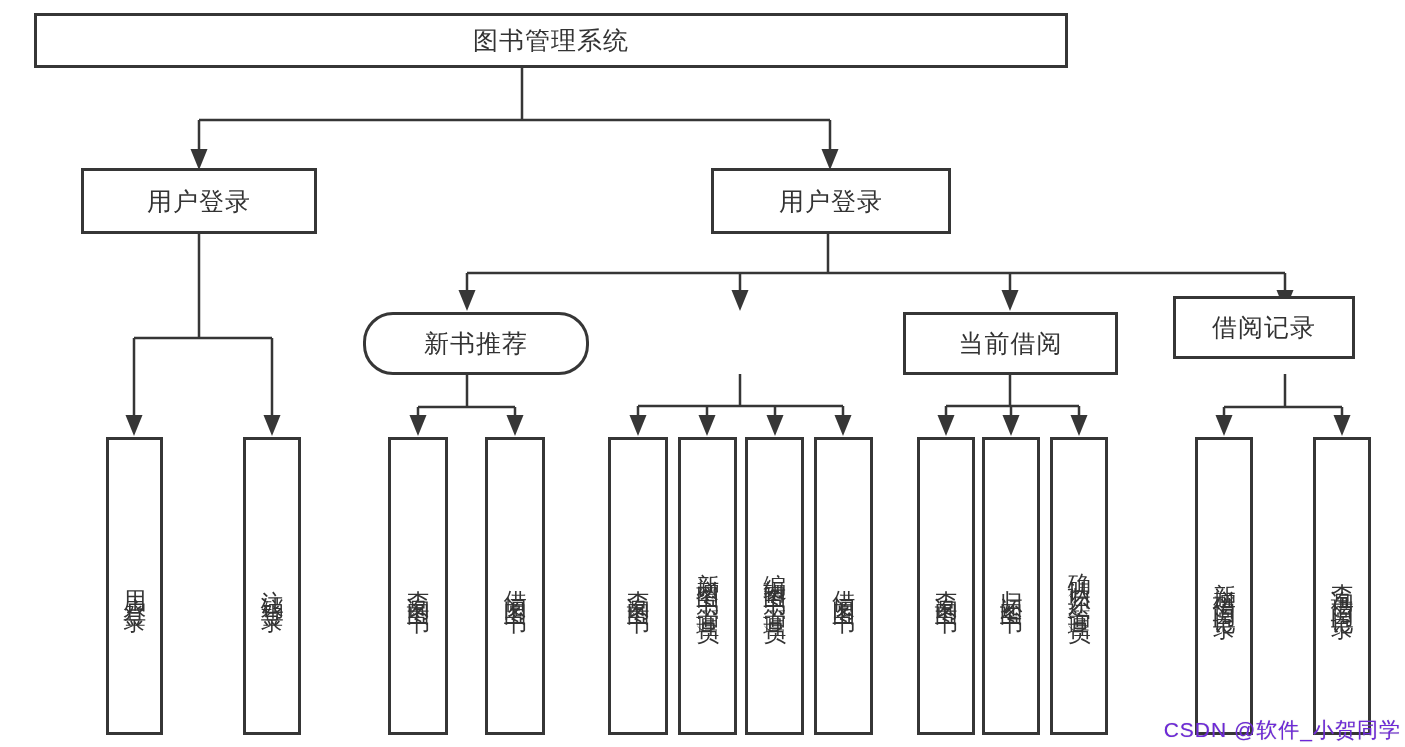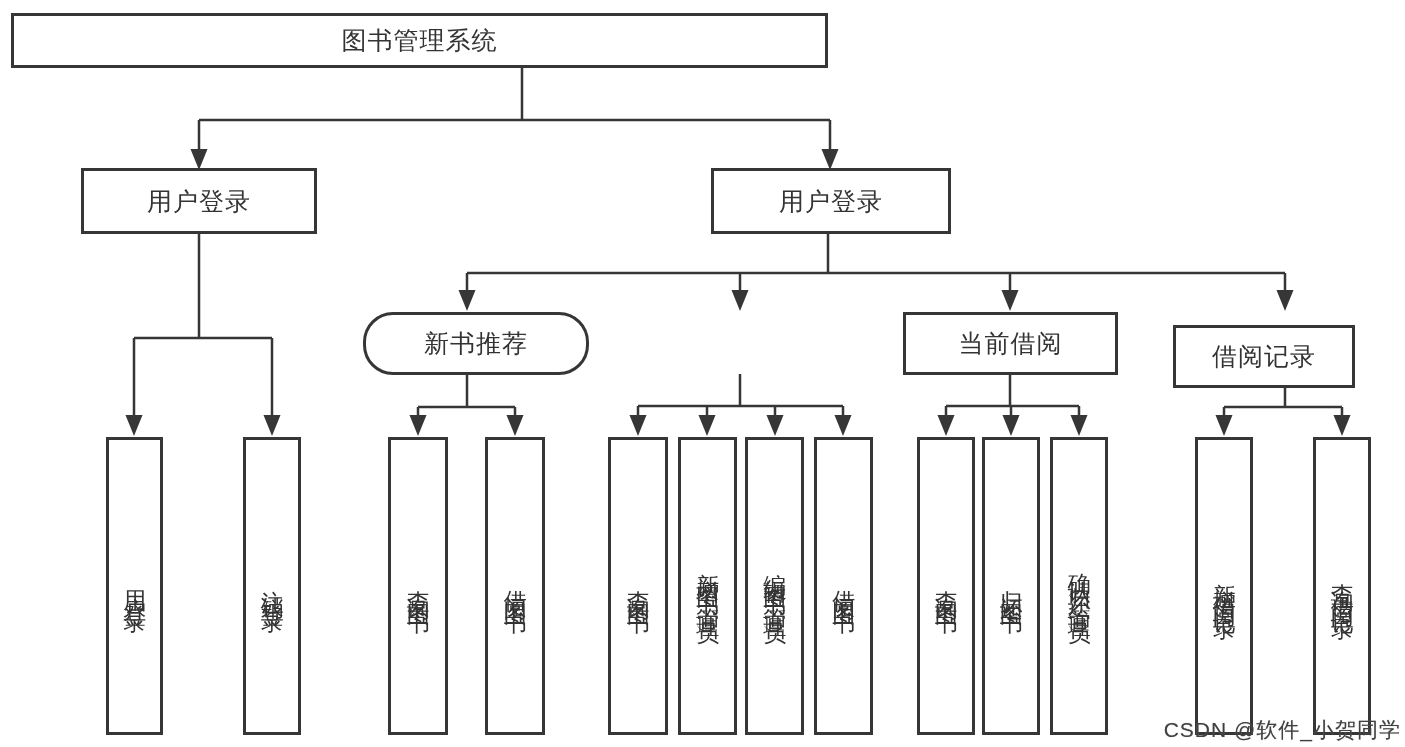--- a/index.html
+++ b/index.html
@@ -45,21 +45,21 @@
     font-size: 23px;
     letter-spacing: 7px;
     line-height: 1.1;
     white-space: nowrap;
   }
   .watermark {
     position: absolute;
     right: 4px;
     bottom: 3px;
     font-size: 21px;
-    color: #404040;
+    color: #6d28d9;
     text-shadow: 0 0 1px rgba(120,120,120,0.55);
     letter-spacing: 1px;
     z-index: 5;
     white-space: nowrap;
   }
 </style>
 </head>
 <body>
 
 <div class="canvas">
@@ -97,38 +97,38 @@
       <polygon points="775,436 766.5,415 783.5,415"></polygon>
       <polygon points="843,436 834.5,415 851.5,415"></polygon>
       <polygon points="946,436 937.5,415 954.5,415"></polygon>
       <polygon points="1011,436 1002.5,415 1019.5,415"></polygon>
       <polygon points="1079,436 1070.5,415 1087.5,415"></polygon>
       <polygon points="1224,436 1215.5,415 1232.5,415"></polygon>
       <polygon points="1342,436 1333.5,415 1350.5,415"></polygon>
     </g>
   </svg>
 
-  <div class="box" style="left:11px; top:13px; width:817px; height:55px;">
+  <div class="box" style="left:34px; top:13px; width:1034px; height:55px;">
     <span class="hlabel">图书管理系统</span>
   </div>
 
   <div class="box" style="left:81px; top:168px; width:236px; height:66px;">
     <span class="hlabel">用户登录</span>
   </div>
   <div class="box" style="left:711px; top:168px; width:240px; height:66px;">
     <span class="hlabel">用户登录</span>
   </div>
 
   <div class="box" style="left:363px; top:312px; width:226px; height:63px;border-radius:30px;">
     <span class="hlabel">新书推荐</span>
   </div>
   <div class="box" style="left:903px; top:312px; width:215px; height:63px;">
     <span class="hlabel">当前借阅</span>
   </div>
-  <div class="box" style="left:1173px; top:325px; width:182px; height:63px;">
+  <div class="box" style="left:1173px; top:296px; width:182px; height:63px;">
     <span class="hlabel">借阅记录</span>
   </div>
 
   <div class="box" style="left:106px; top:437px; width:57px; height:298px;">
     <span class="vtext">用户登录</span>
   </div>
   <div class="box" style="left:243px; top:437px; width:58px; height:298px;">
     <span class="vtext">注销登录</span>
   </div>
 

